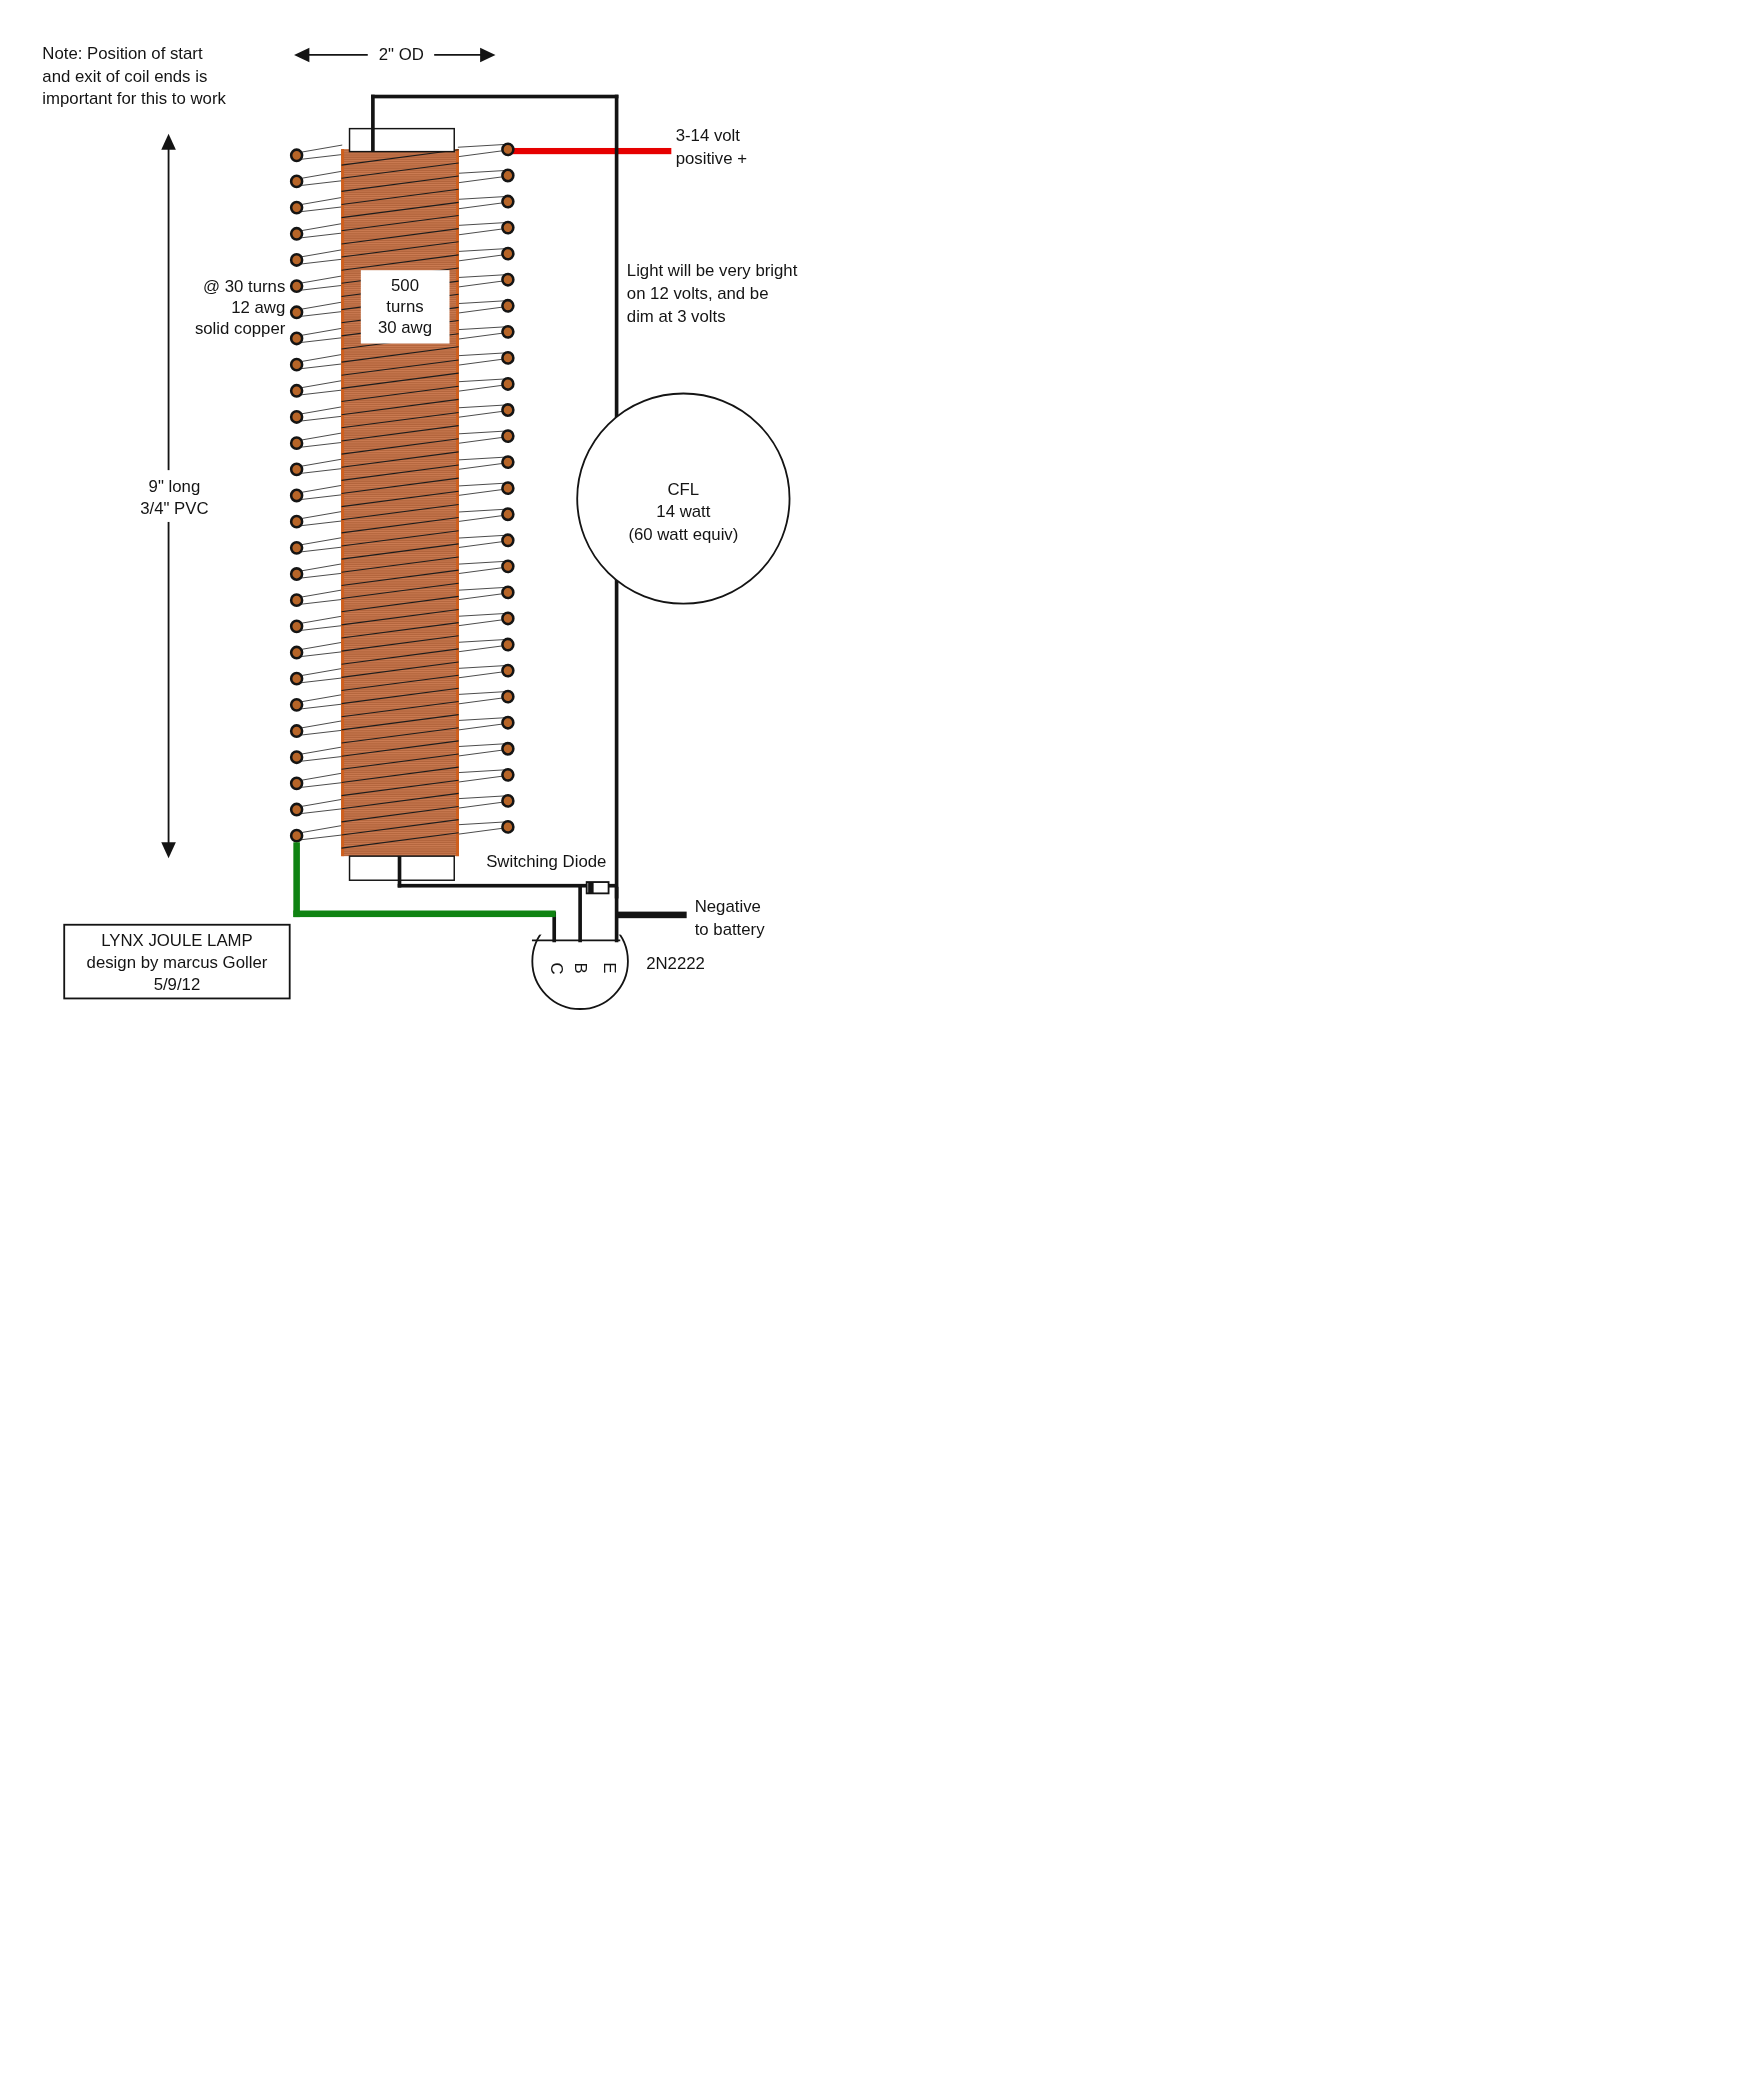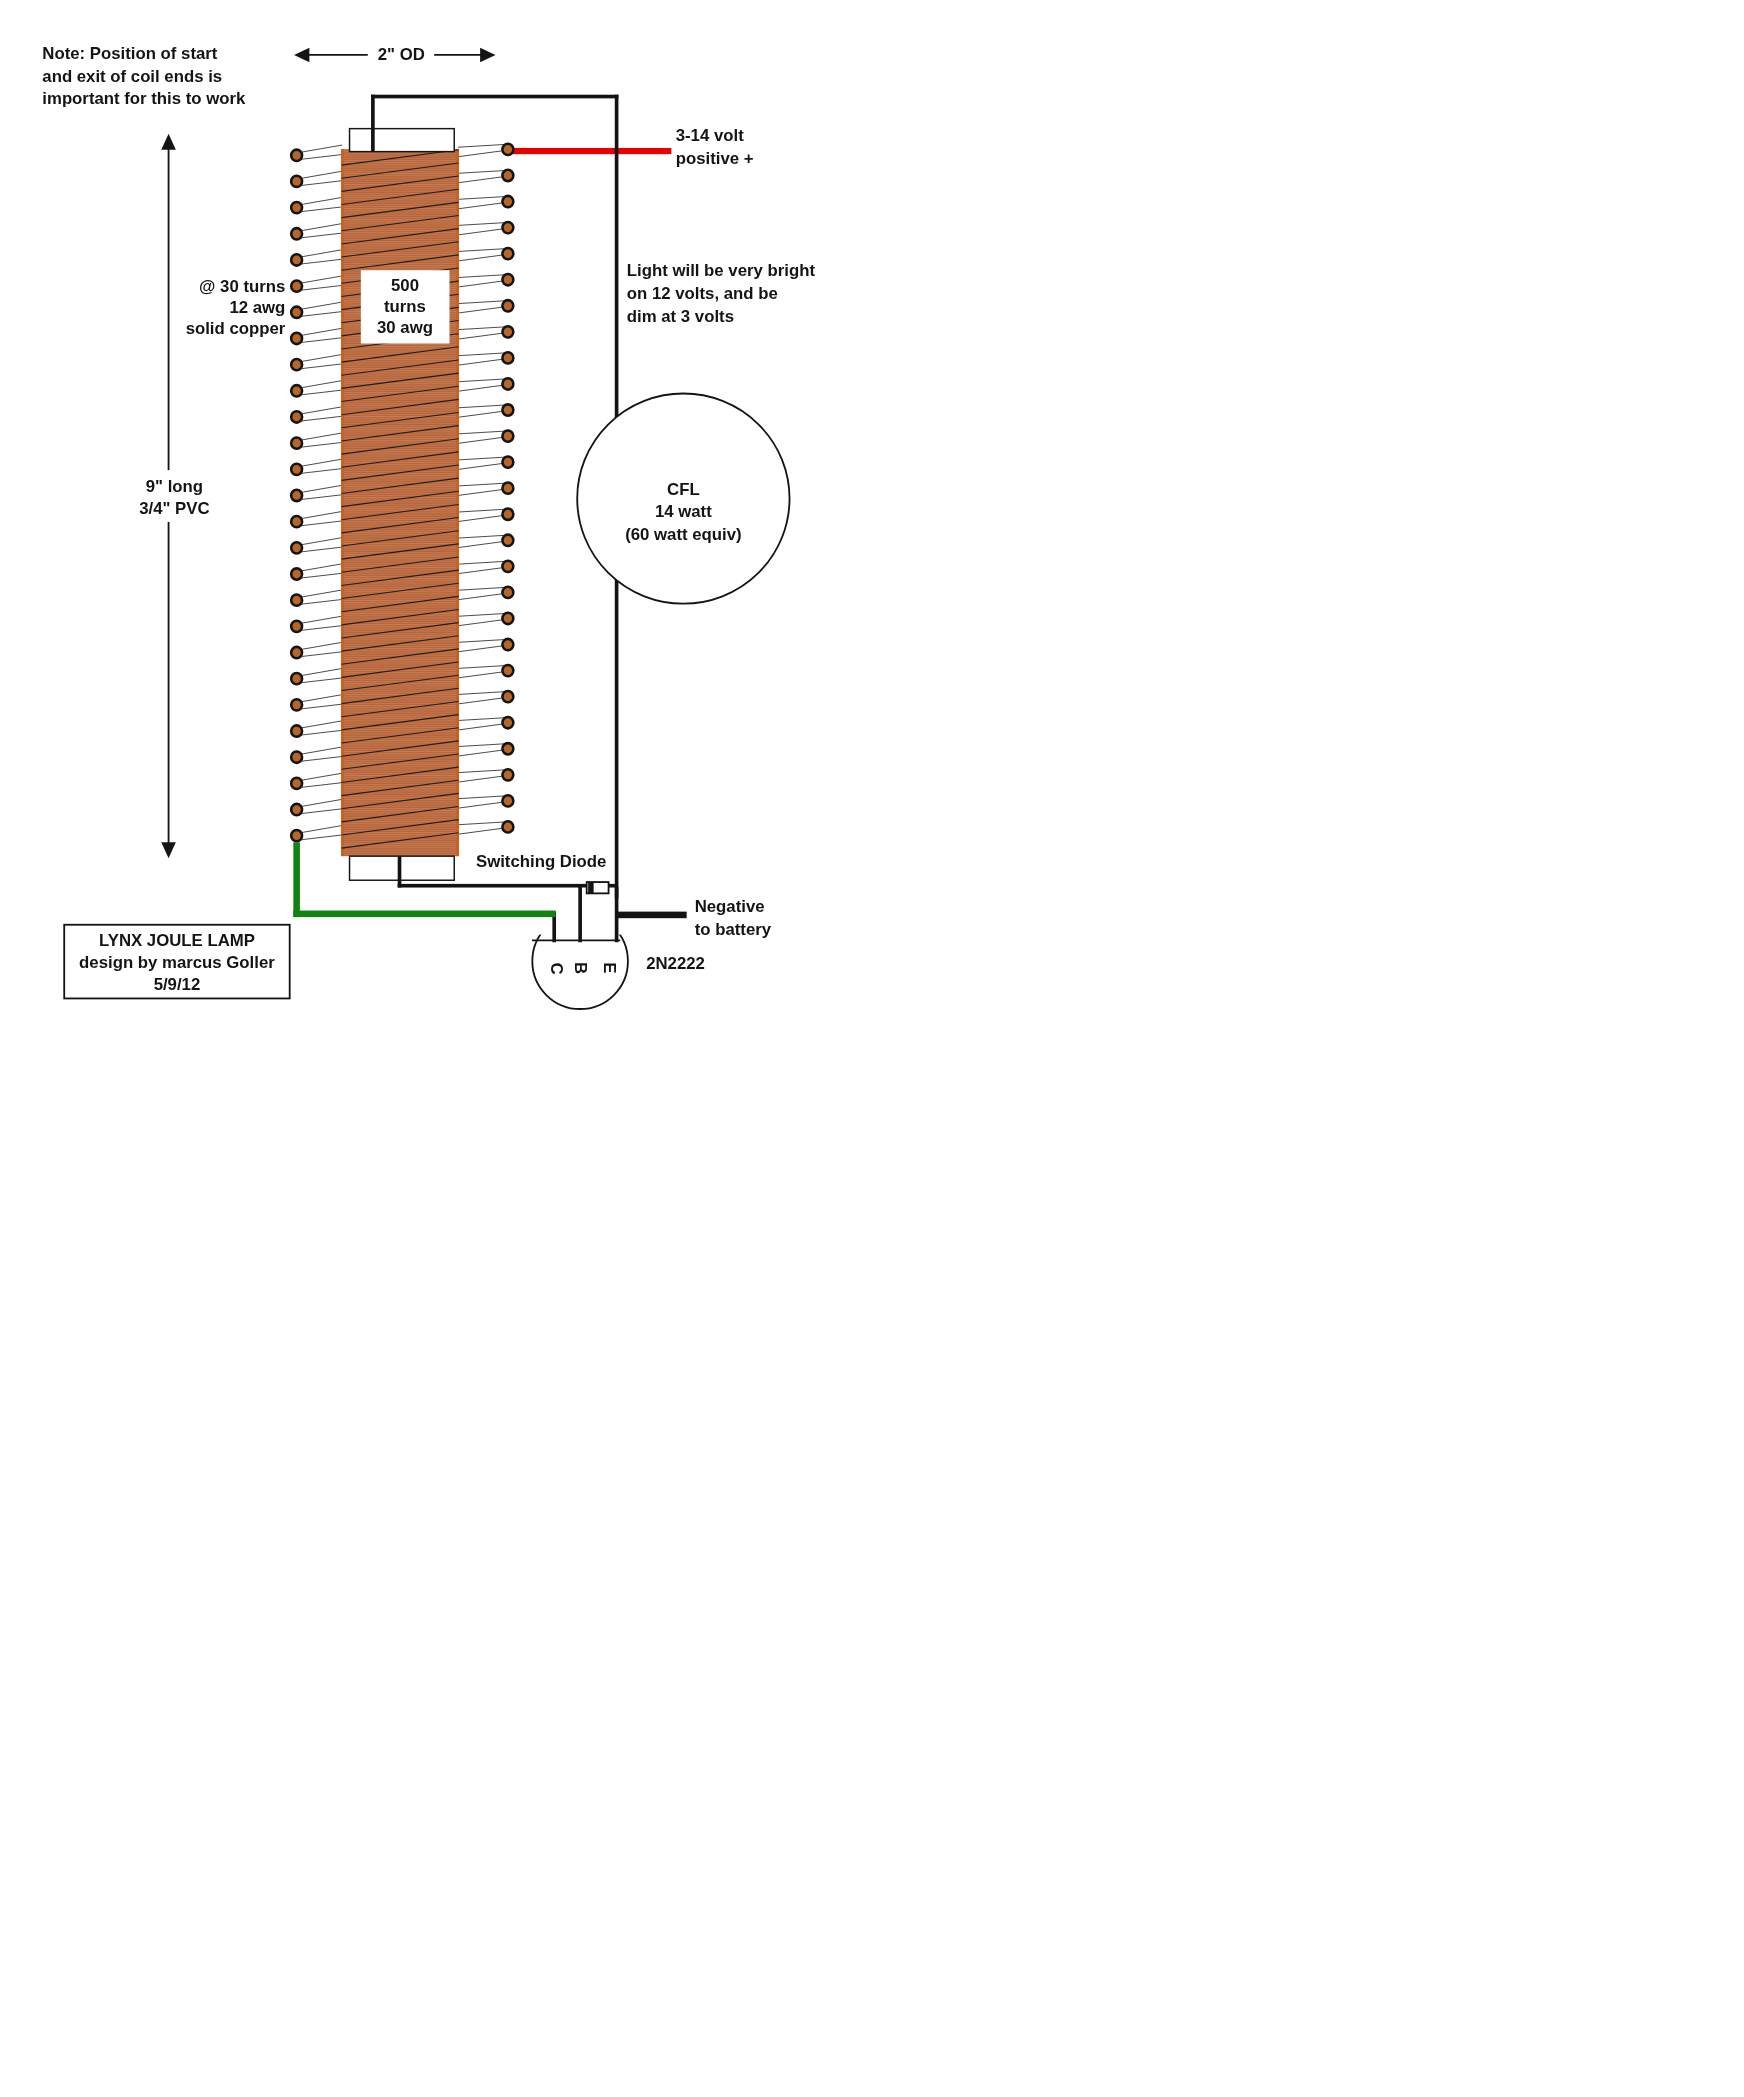--- a/index.html
+++ b/index.html
@@ -1,16 +1,16 @@
 <!DOCTYPE html>
 <html style="font-size:11.7px"><head>
 <meta charset="utf-8">
 <style>
   html,body{margin:0;padding:0;background:#ffffff;}
-  .page{width:872px;height:1049px;position:relative;background:#fff;overflow:hidden;font-weight:bold;}
+  .page{width:872px;height:1049px;position:relative;background:#fff;overflow:hidden;}
   svg{display:block;}
   text{font-family:"Liberation Sans", sans-serif;fill:#141414;}
   .t46{font-size:46px;}
   .pin{font-size:46px;}
 </style>
 </head>
 <body>
 
 <div class="page">
 <svg width="872" height="1049" viewBox="0 0 2390 2874" xmlns="http://www.w3.org/2000/svg">

